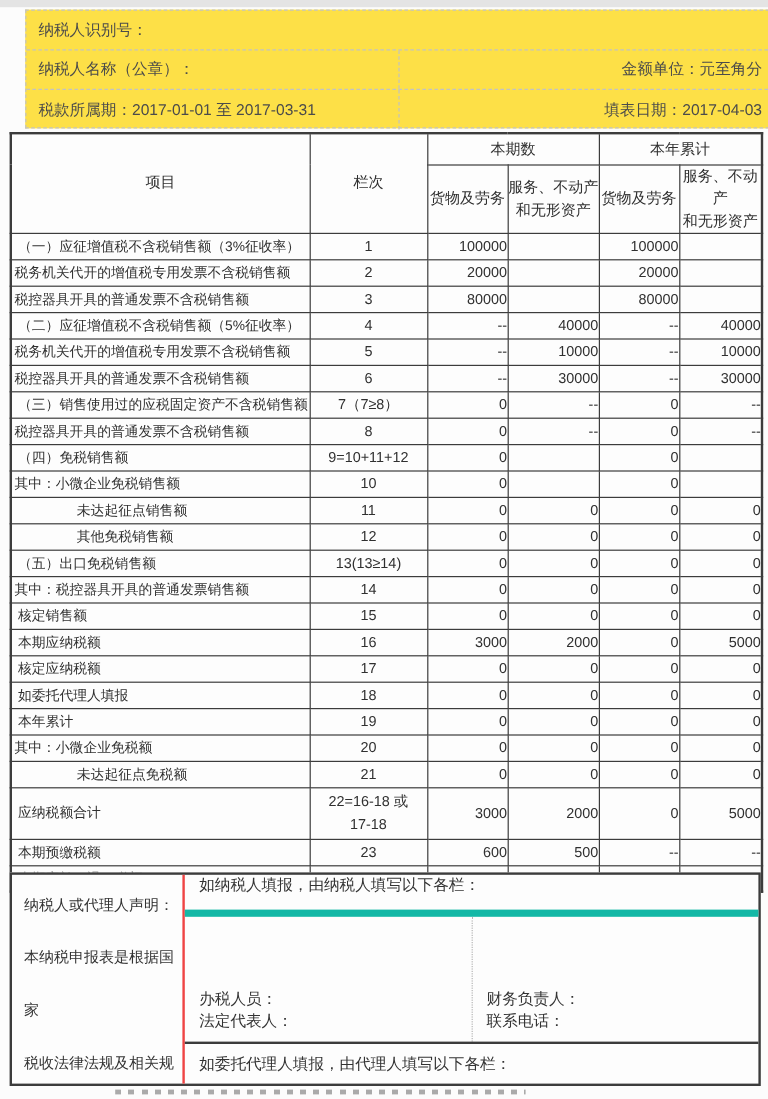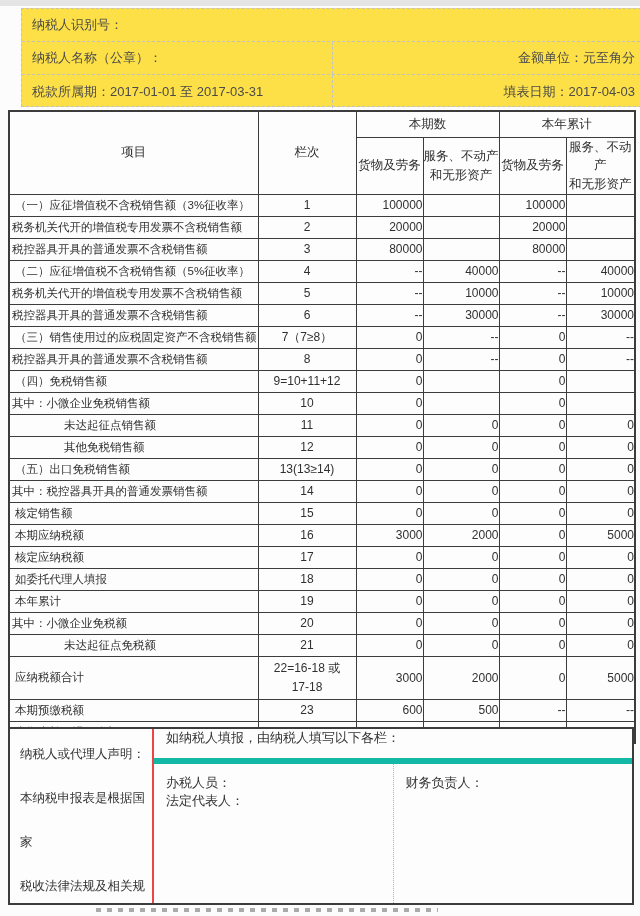--- a/index.html
+++ b/index.html
@@ -56,21 +56,21 @@
     width:144px; flex:0 0 144px; border-right:2px solid #ef4444;
     box-sizing:border-box; padding:3px 6px 0 10px;
     font-size:12.5px; line-height:44px; white-space:pre-line;
   }
   .decl-right { flex:1; display:flex; flex-direction:column; min-width:0; }
   .fill-row-a { height:35px; flex:0 0 35px; border-bottom:6px solid #14b8a6;
                 display:flex; align-items:flex-start; padding-left:12px;
                 box-sizing:border-box; font-size:13px; }
   .fill-grid { flex:1; display:flex; min-height:0; }
   .fill-col { flex:1; display:flex; flex-direction:column;
-              justify-content:flex-start; padding:10px 0 8px 12px;
+              justify-content:flex-end; padding:10px 0 8px 12px;
               box-sizing:border-box; font-size:13px; }
   .fill-col.first { border-right:1px dotted #b5b5b5; }
   .fill-row-d { height:35px; flex:0 0 35px; border-top:2px solid #3c3c3c;
                 display:flex; align-items:center; padding-left:12px;
                 box-sizing:border-box; font-size:13px; }
 
   
   .remnant {
     position:absolute; left:96px; top:908px; width:342px; height:4px;
     background:repeating-linear-gradient(90deg,#9c9c9c 0 5px,transparent 5px 11px);
@@ -333,19 +333,23 @@
       <div class="fill-row-a">
         <span>如纳税人填报，由纳税人填写以下各栏：</span>
       </div>
       <div class="fill-grid">
         <div class="fill-col first">
           <span>办税人员：</span>
           <span>法定代表人：</span>
         </div>
         <div class="fill-col">
           <span>财务负责人：</span>
+          <span>联系电话：</span>
         </div>
+      </div>
+      <div class="fill-row-d">
+        <span>如委托代理人填报，由代理人填写以下各栏：</span>
       </div>
     </div>
   </div>
 
   <div class="remnant"></div>
 </div>
 
 </body></html>

